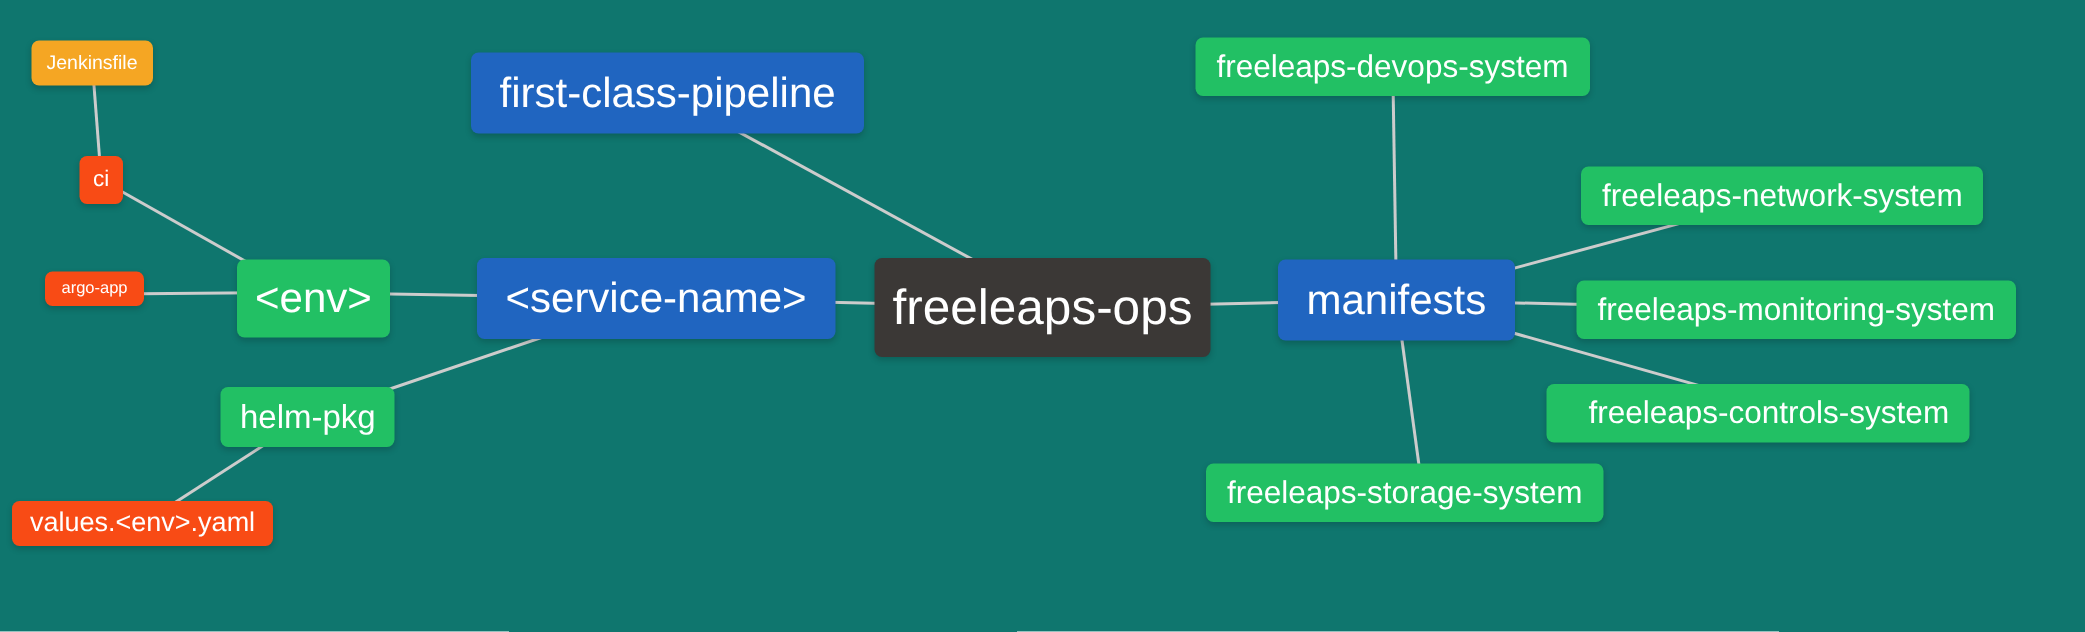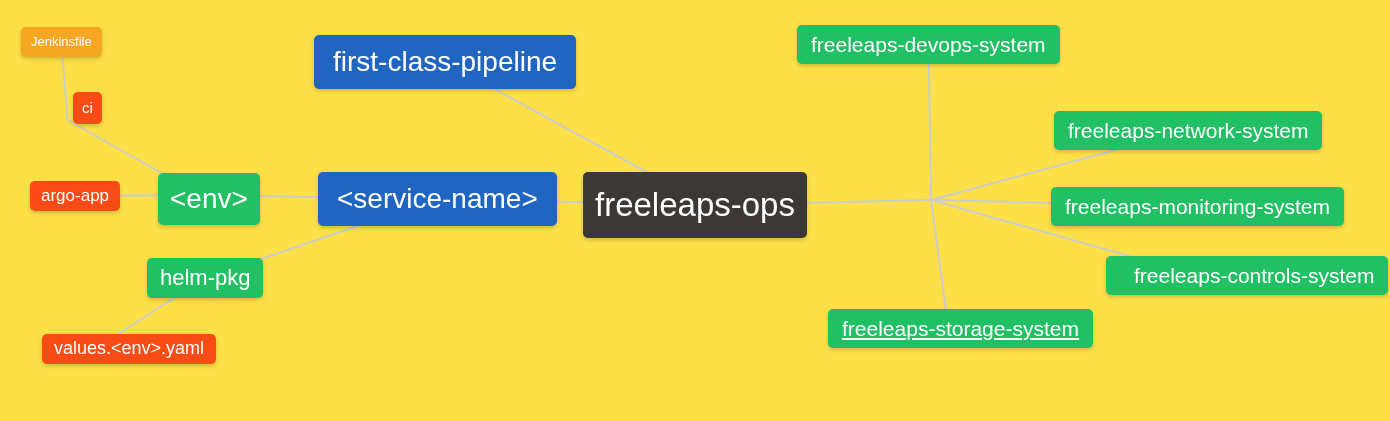--- a/index.html
+++ b/index.html
@@ -6,21 +6,21 @@
     margin: 0;
     padding: 0;
     background: #ffffff;
     font-family: "Liberation Sans", sans-serif;
   }
   .canvas {
     position: relative;
     width: 1390px;
     height: 421px;
     overflow: hidden;
-    background: #fde047;
+    background: #0f766e;
   }
   .edge-layer {
     position: absolute;
     left: 0;
     top: 0;
     width: 1390px;
     height: 421px;
     z-index: 0;
   }
   .edge-layer line {
@@ -41,21 +41,21 @@
     cursor: pointer;
   }
   .node--blue   { background: var(--blue,   #2065c0); }
   .node--green  { background: var(--green,  #22c064); }
   .node--red    { background: var(--red,    #f84b15); }
   .node--orange { background: var(--orange, #f5a623); }
   .node--dark   { background: var(--dark,   #3b3836); }
 
   .n-xs { font-size: 13px; padding: 7px 10px; }
   .n-ci { font-size: 15px; padding: 7px 9px;  }
-  .n-sm { font-size: 17px; padding: 5px 11px; }
+  .n-sm { font-size: 11px; padding: 5px 11px; }
   .n-vl { font-size: 18px; padding: 4px 12px; }
   .n-md { font-size: 28px; padding: 9px 12px; }
   .n-hp { font-size: 22px; padding: 7px 13px; }
   .n-sy { font-size: 21px; padding: 7px 14px; }
   .n-lg { font-size: 28px; padding: 10px 19px; }
   .n-xl { font-size: 33px; padding: 13px 12px; }
 </style>
 </head>
 <body>
 
@@ -73,39 +73,40 @@
       <line x1="707" y1="205" x2="931" y2="200"></line>
       <line x1="931" y1="200" x2="928.5" y2="44.5"></line>
       <line x1="931" y1="200" x2="1188" y2="130.5"></line>
       <line x1="931" y1="200" x2="1197.5" y2="206.5"></line>
       <line x1="931" y1="200" x2="1198" y2="275.5"></line>
       <line x1="931" y1="200" x2="948.5" y2="328.5"></line>
     </svg>
 
   <div class="node n-xs node--orange" style="left:21px;  top:27px;">Jenkinsfile</div>
 
-  <div class="node n-ci node--red" style="left:53px;  top:92px;margin-left:20px;">ci</div>
+  <div class="node n-ci node--red" style="left:53px;  top:104px;">ci</div>
 
   <div class="node n-sm node--red" style="left:30px;  top:181px;">argo-app</div>
 
   <div class="node n-md node--green" style="left:158px; top:173px;">&lt;env&gt;</div>
 
   <div class="node n-hp node--green" style="left:147px; top:258px;">helm-pkg</div>
 
-  <div class="node n-vl node--red" style="left:8px;   top:334px;margin-left:34px;">values.&lt;env&gt;.yaml</div>
+  <div class="node n-vl node--red" style="left:8px;   top:334px;">values.&lt;env&gt;.yaml</div>
 
   <div class="node n-lg node--blue" style="left:314px; top:35px;">first-class-pipeline</div>
 
   <div class="node n-lg node--blue" style="left:318px; top:172px;">&lt;service-name&gt;</div>
 
   <div class="node n-xl node--dark" style="left:583px; top:172px;">freeleaps-ops</div>
 
+  <div class="node n-lg node--blue" style="left:852px; top:173px;">manifests</div>
 
   <div class="node n-sy node--green" style="left:1054px; top:111px;">freeleaps-network-system</div>
 
   <div class="node n-sy node--green" style="left:797px;  top:25px;">freeleaps-devops-system</div>
 
   <div class="node n-sy node--green" style="left:1051px; top:187px;">freeleaps-monitoring-system</div>
 
-  <div class="node n-sy node--green" style="left:1106px; top:256px;padding-left:28px;">freeleaps-controls-system</div>
+  <div class="node n-sy node--green" style="left:1031px; top:256px;padding-left:28px;">freeleaps-controls-system</div>
 
-  <div class="node n-sy node--green" style="left:828px;  top:309px;text-decoration:underline;">freeleaps-storage-system</div>
+  <div class="node n-sy node--green" style="left:804px;  top:309px;">freeleaps-storage-system</div>
 </div>
 
 </body></html>

